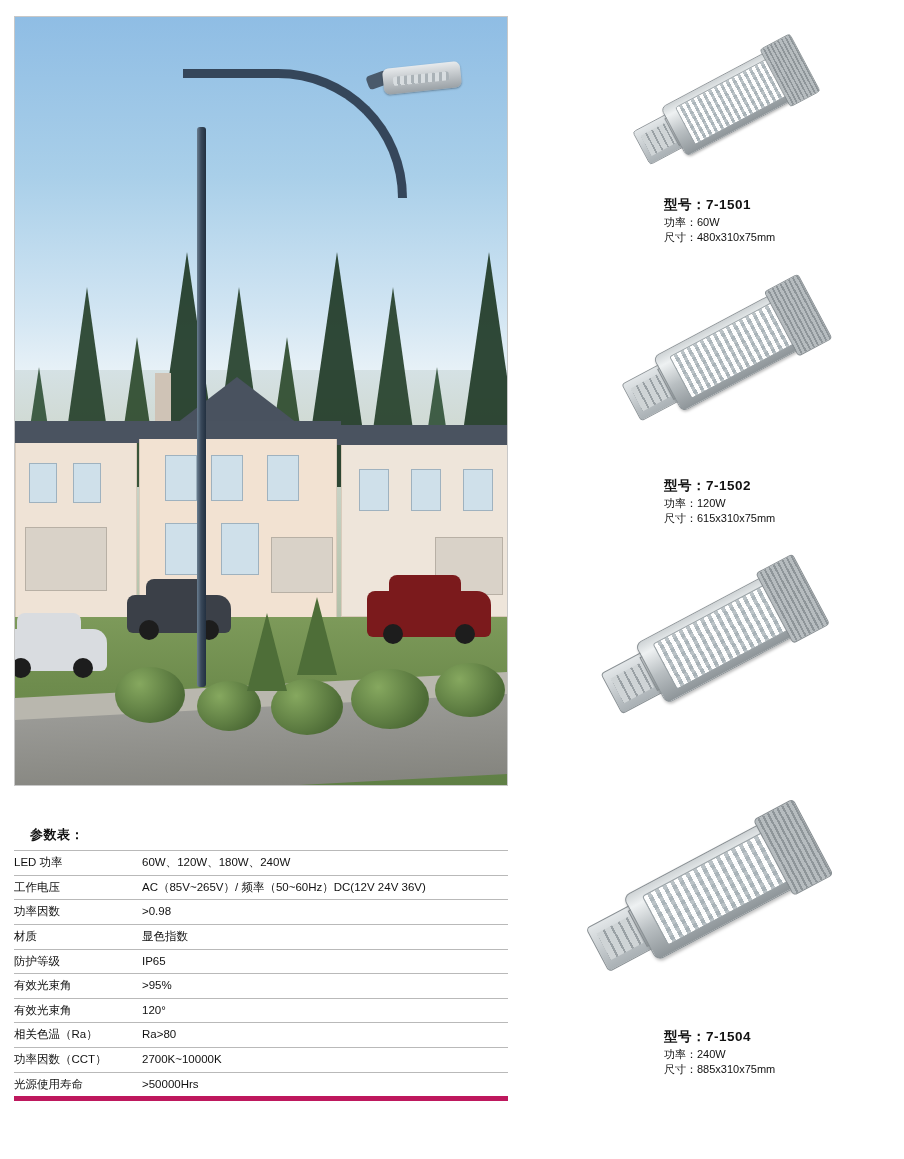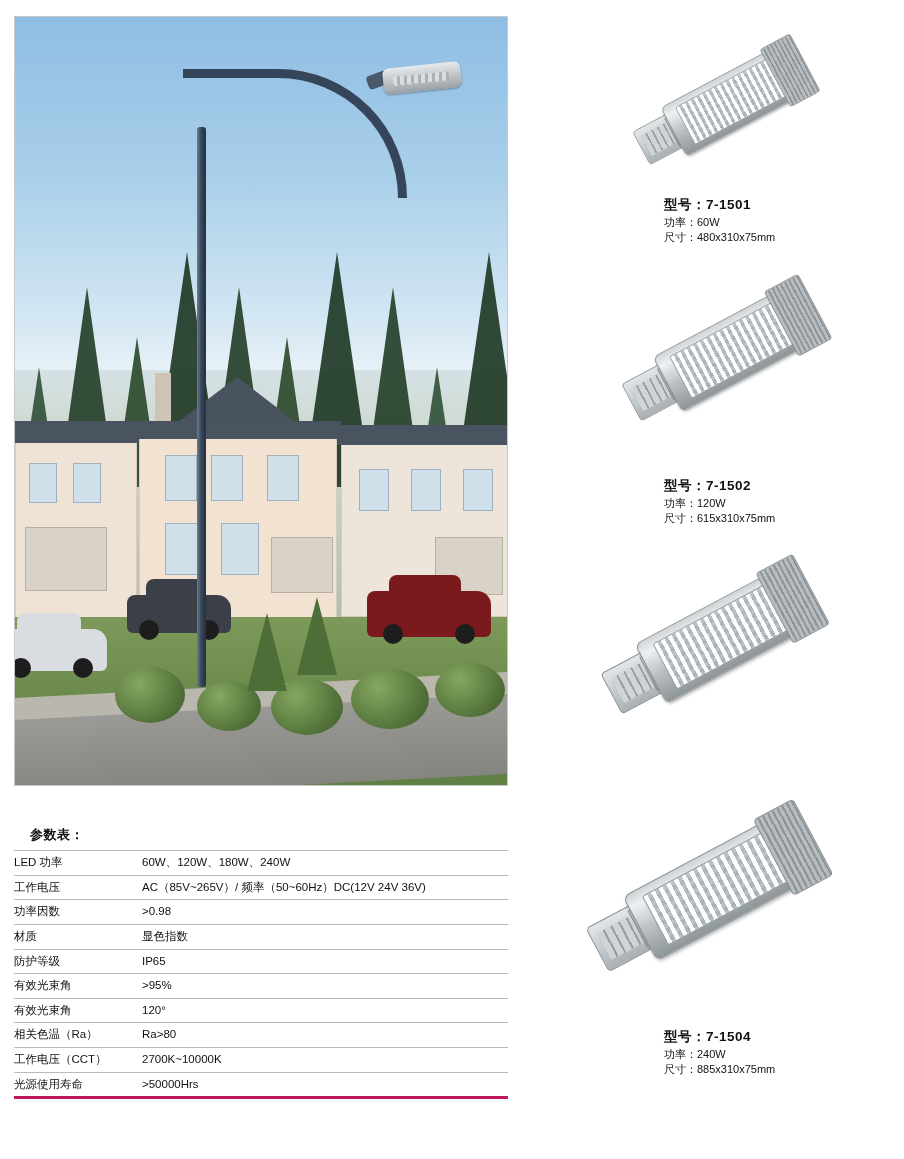--- a/index.html
+++ b/index.html
@@ -185,21 +185,21 @@
     font-size: 11.5px;
   }
   table.params td {
     border-top: 1px solid #b9b9b9;
     padding: 5px 4px 6px 0;
     vertical-align: middle;
     line-height: 1.1;
     margin-top: 32px;
   }
   table.params tr:last-child td {
-    border-bottom: 3px solid #be185d;
+    border-bottom: 5px solid #be185d;
   }
   td.k {
     width: 124px;
     padding-left: 16px;
     white-space: nowrap;
   }
   td.v {
     padding-left: 6px;
   }
 
@@ -406,21 +406,21 @@
         </tr>
         <tr>
           <td class="k">有效光束角</td>
           <td class="v">120°</td>
         </tr>
         <tr>
           <td class="k">相关色温（Ra）</td>
           <td class="v">Ra&gt;80</td>
         </tr>
         <tr>
-          <td class="k">工作电压（CCT）</td>
+          <td class="k">功率因数（CCT）</td>
           <td class="v">2700K~10000K</td>
         </tr>
         <tr>
           <td class="k">光源使用寿命</td>
           <td class="v">&gt;50000Hrs</td>
         </tr>
       </tbody>
     </table>
   </div>
 </div>

